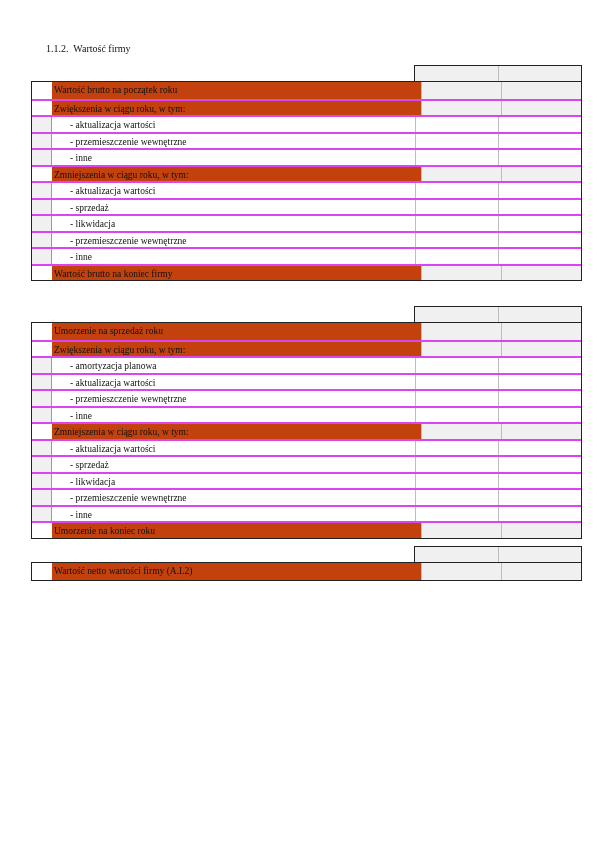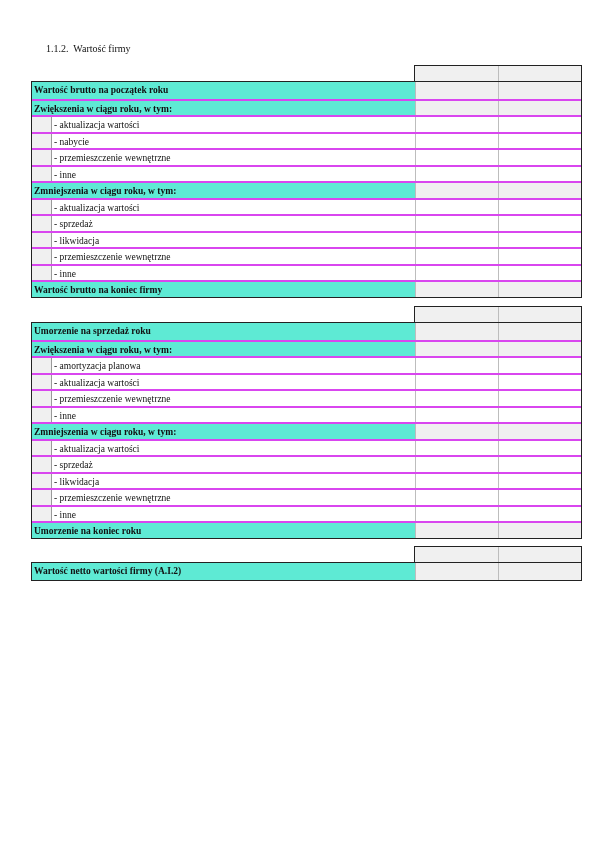--- a/index.html
+++ b/index.html
@@ -7,24 +7,24 @@
   .section-title { position:absolute; left:46px; top:43px; font-size:10px; }
   .tbl { position:absolute; left:31px; width:551px; }
   .hdr { position:relative; height:16px; }
   .hdr .hcell-wrap { position:absolute; left:383px; top:0; width:166px; height:15px; border:1.5px solid #222; border-bottom:none; display:flex; background:#f0f0f0; }
   .hdr .hcell { flex:1; height:100%; }
   .hdr .hcell + .hcell { border-left:1px solid #bdbdbd; }
   .body { border:1.5px solid #222; }
   .row { display:flex; height:16.5px; border-top:2px solid #d946ef; box-sizing:border-box; }
   .row:first-child { border-top:none; }
   .lbl { width:383px; box-sizing:border-box; font-size:9.5px; line-height:16px; padding-left:2px; white-space:nowrap; overflow:hidden; }
-  .lbl.bold { font-weight:bold; background:#5eead4; }
+  .lbl.bold { font-weight:normal; background:#c2410c;margin-left:20px; }
   .lbl.sub { display:flex; padding-left:0; }
   .lbl.sub .indent { width:19px; background:#f0f0f0; border-right:1px solid #9a9a9a; flex:none; }
-  .lbl.sub .txt { padding-left:2px; }
+  .lbl.sub .txt { padding-left:18px; }
   .val { width:83px; box-sizing:border-box; border-left:1px solid #bdbdbd; }
   .row.bold-row .val { background:#f0f0f0; }
 </style>
 </head>
 <body>
 
 <div class="section-title">
   <span>1.1.2.</span>&nbsp;
   <span>Wartość firmy</span>
 </div>
@@ -51,28 +51,20 @@
         <div class="lbl sub">
           <span class="indent"></span>
           <span class="txt">- aktualizacja wartości</span>
         </div>
         <div class="val"></div>
         <div class="val"></div>
       </div>
       <div class="row">
         <div class="lbl sub">
           <span class="indent"></span>
-          <span class="txt">- nabycie</span>
-        </div>
-        <div class="val"></div>
-        <div class="val"></div>
-      </div>
-      <div class="row">
-        <div class="lbl sub">
-          <span class="indent"></span>
           <span class="txt">- przemieszczenie wewnętrzne</span>
         </div>
         <div class="val"></div>
         <div class="val"></div>
       </div>
       <div class="row">
         <div class="lbl sub">
           <span class="indent"></span>
           <span class="txt">- inne</span>
         </div>

